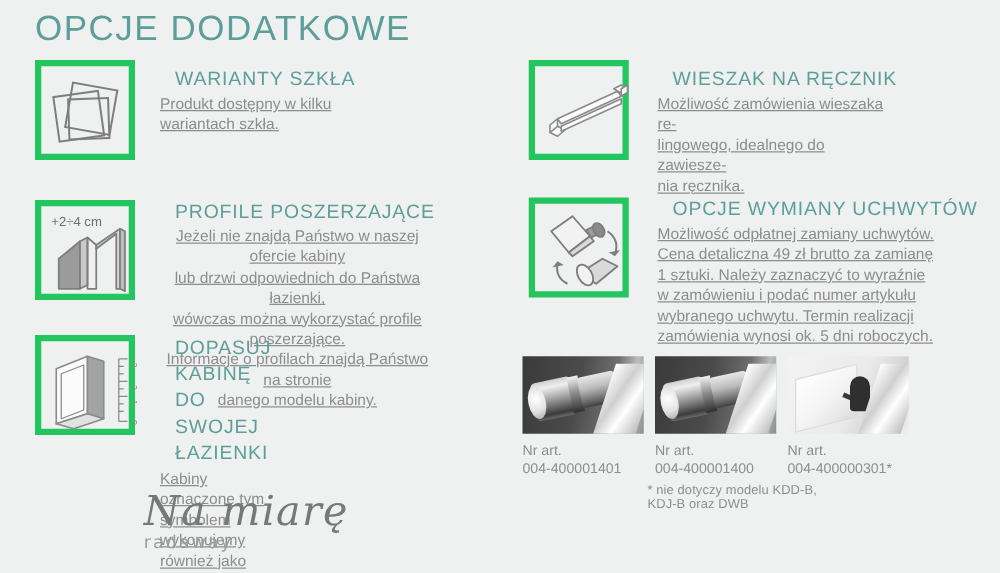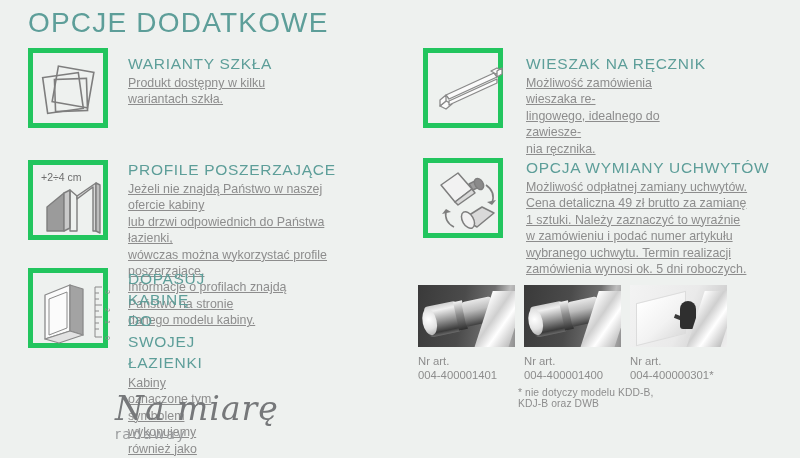--- a/index.html
+++ b/index.html
@@ -49,42 +49,42 @@
     position: absolute;
     left: 100px;
     top: 0;
   }
   .feature-title {
     color: #5d9e99;
     font-size: 15.5px;
     letter-spacing: 0.7px;
     line-height: 19px;
     white-space: nowrap;
-    margin: 0 0 2px 0;
+    margin: 0 0 2px 12px;
     font-weight: 400;
   }
   .feature-body {
     color: #8d8d8d;
     font-size: 12.4px;
     line-height: 16.4px;
     white-space: pre-line;
     margin: 0;
     text-decoration: underline;
   }
 
   
   #f-glass   { left: 28px;  top: 48px;  }
   #f-towel   { left: 423px; top: 48px;  }
   #f-profile { left: 28px;  top: 160px; }
   #f-handle  { left: 423px; top: 158px; }
   #f-cabin   { left: 28px;  top: 268px; }
 
   #f-glass   .feature-text { top: 6px; }
   #f-towel   .feature-text { top: 6px; }
-  #f-profile .feature-text { top: 0px; }
+  #f-profile .feature-text { top: 0px; text-align: center; }
   #f-handle  .feature-text { top: 0px; }
   #f-cabin   .feature-text { top: 0px; }
 
   #f-towel .feature-text,
   #f-handle .feature-text { left: 103px; }
 
   .title-two-line { white-space: pre-line; line-height: 21px; }
 
   
   .products {
@@ -288,21 +288,21 @@
           <path d="M58 22 q10 7 6 18"></path>
           <path d="M26 64 q-10 -5 -8 -16"></path>
         </g>
         <g fill="#7e7e7e">
           <path d="M64 42 l-5 -3 9 -2 z"></path>
           <path d="M18 46 l5 3 -9 2 z"></path>
         </g>
       </svg>
     </div>
     <div class="feature-text">
-      <div class="feature-title">OPCJA WYMIANY UCHWYTÓW</div>
+      <div class="feature-title">OPCJE WYMIANY UCHWYTÓW</div>
       <div class="feature-body">Możliwość odpłatnej zamiany uchwytów.
 Cena detaliczna 49 zł brutto za zamianę
 1 sztuki. Należy zaznaczyć to wyraźnie
 w zamówieniu i podać numer artykułu
 wybranego uchwytu. Termin realizacji
 zamówienia wynosi ok. 5 dni roboczych.</div>
     </div>
   </div>
 
   <div class="feature" id="f-cabin">

